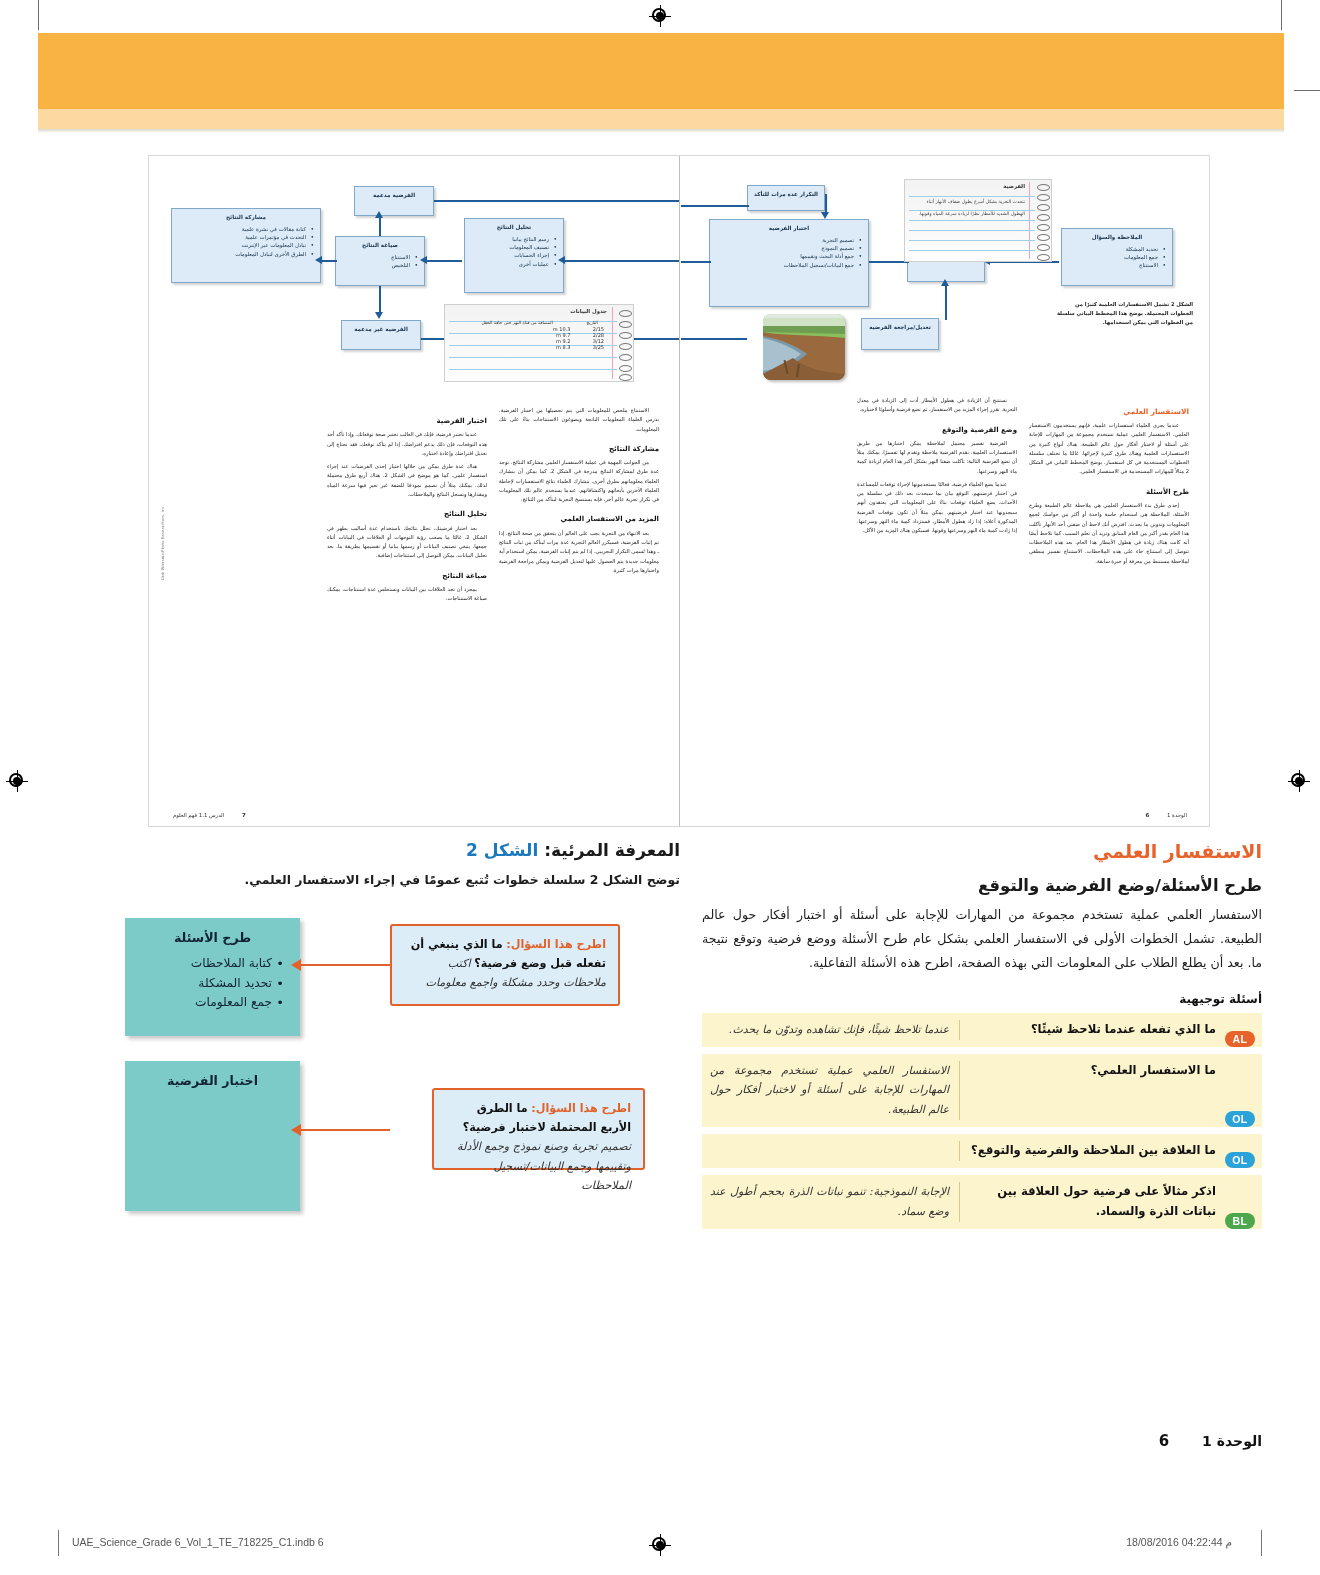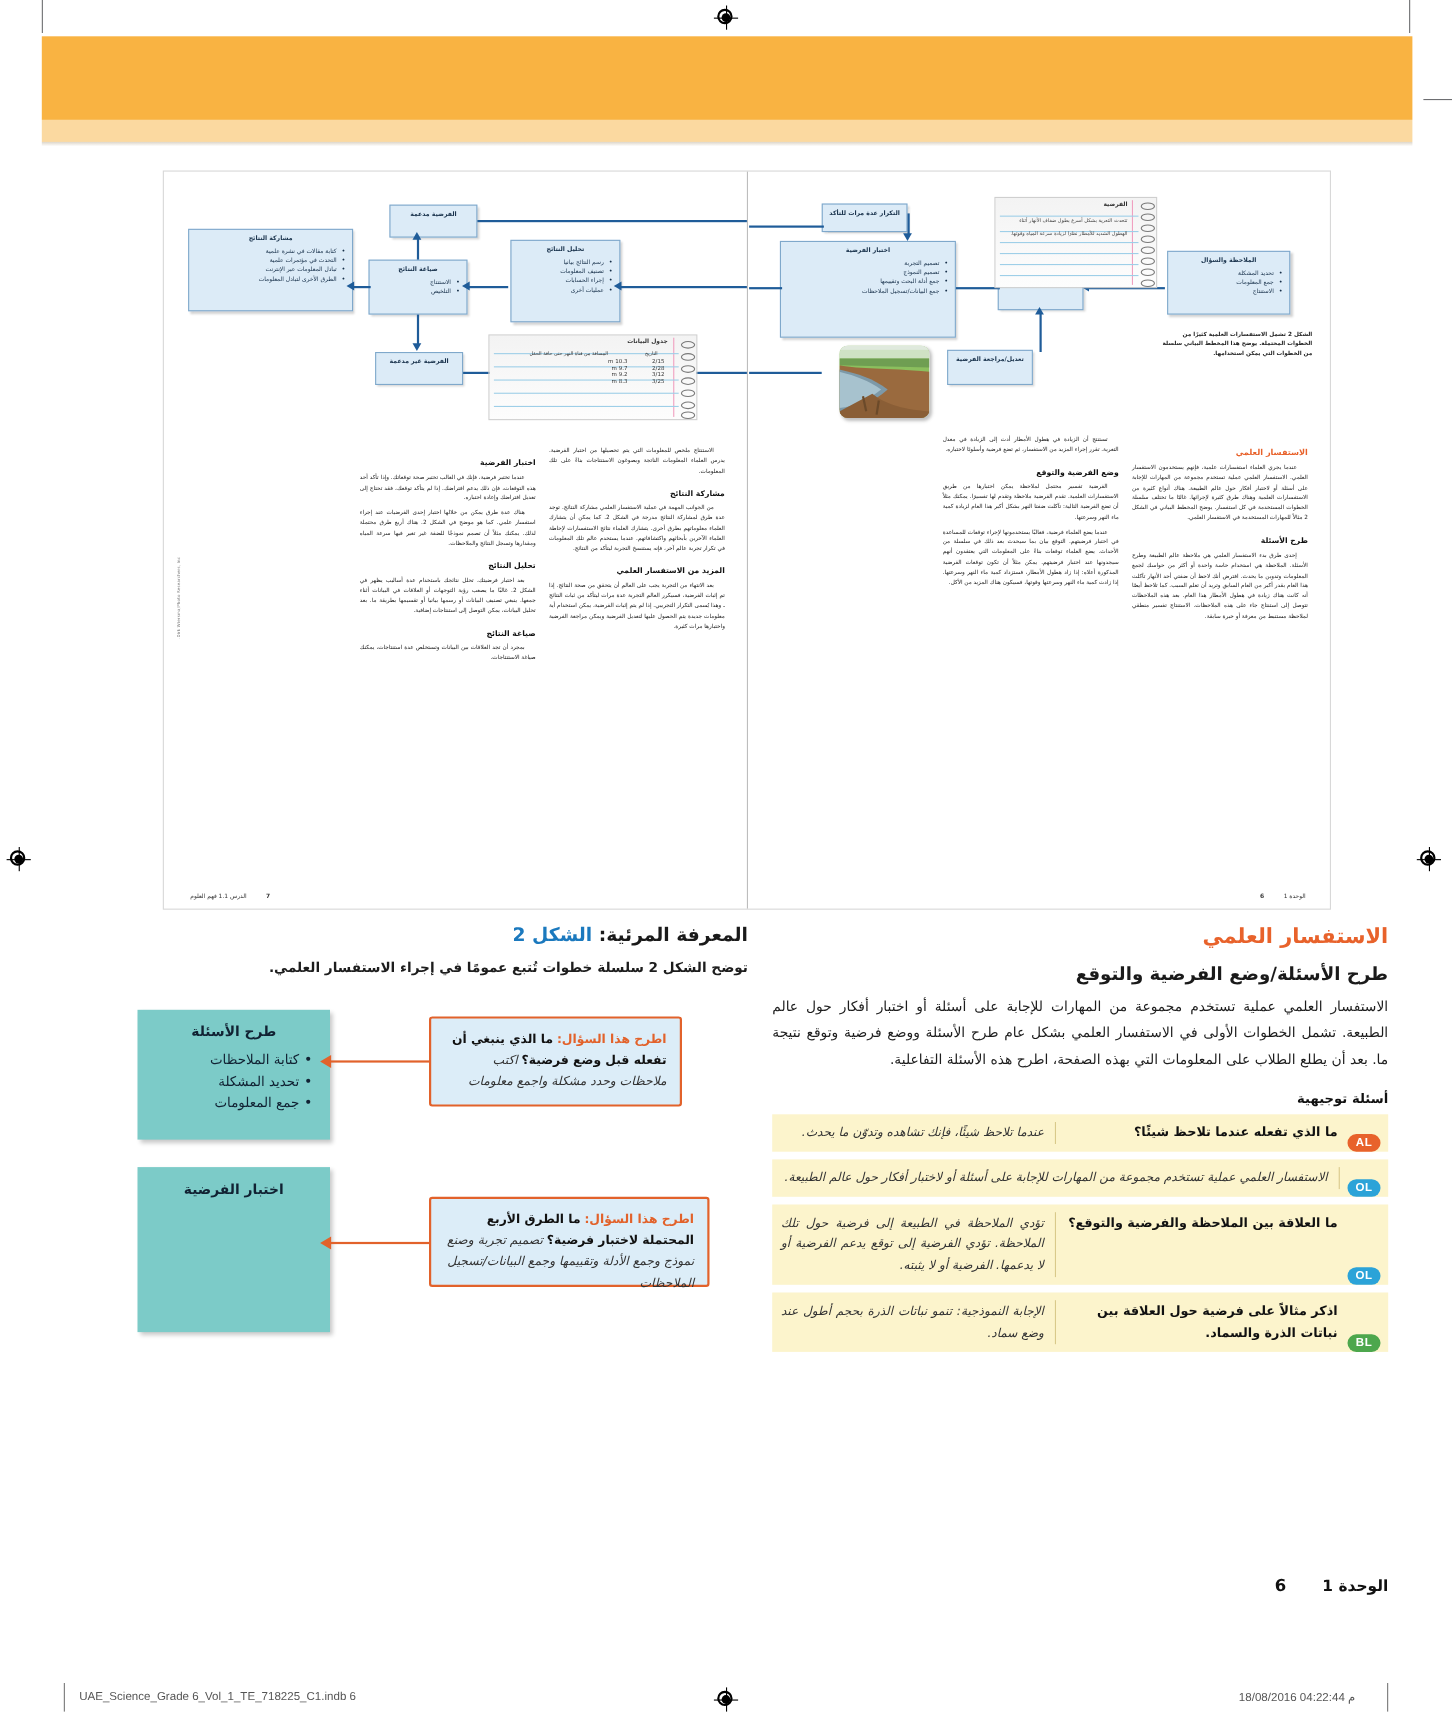--- a/index.html
+++ b/index.html
@@ -394,31 +394,31 @@
         </div>
         <div class="q">ما الذي تفعله عندما تلاحظ شيئًا؟</div>
         <div class="sep"></div>
         <div class="a">عندما تلاحظ شيئًا، فإنك تشاهده وتدوّن ما يحدث.</div>
       </div>
 
       <div class="qrow">
         <div class="lvl">
           <span class="badge ol">OL</span>
         </div>
+        <div class="q">ما الاستفسار العلمي؟</div>
         <div class="sep"></div>
         <div class="a">الاستفسار العلمي عملية تستخدم مجموعة من المهارات للإجابة على أسئلة أو لاختبار أفكار حول عالم الطبيعة.</div>
       </div>
 
       <div class="qrow">
         <div class="lvl">
           <span class="badge ol">OL</span>
         </div>
         <div class="q">ما العلاقة بين الملاحظة والفرضية والتوقع؟</div>
         <div class="sep"></div>
-        <div class="a">تؤدي الملاحظة في الطبيعة إلى فرضية حول تلك الملاحظة. تؤدي الفرضية إلى توقع يدعم الفرضية أو لا يدعمها. الفرضية أو لا يثبته.</div>
       </div>
 
       <div class="qrow">
         <div class="lvl">
           <span class="badge bl">BL</span>
         </div>
         <div class="q">اذكر مثالاً على فرضية حول العلاقة بين نباتات الذرة والسماد.</div>
         <div class="sep"></div>
         <div class="a">الإجابة النموذجية: تنمو نباتات الذرة بحجم أطول عند وضع سماد.</div>
       </div>
@@ -446,21 +446,21 @@
           <span class="lead">اطرح هذا السؤال:</span>
           <b>ما الذي ينبغي أن تفعله قبل وضع فرضية؟</b>
           <i>اكتب ملاحظات وحدد مشكلة واجمع معلومات</i>
         </div>
         <div class="vlarrow" style="right:290px;top:46px;width:90px;"></div>
 
         <div class="vlbox" style="right:380px;top:143px;width:175px;height:150px;">
           <div class="vt">اختبار الفرضية</div>
         </div>
 
-        <div class="callout" style="right:35px;top:170px;width:255px;height:82px;">
+        <div class="callout" style="right:35px;top:170px;width:213px;height:82px;">
           <span class="lead">اطرح هذا السؤال:</span>
           <b>ما الطرق الأربع المحتملة لاختبار فرضية؟</b>
           <i>تصميم تجربة وصنع نموذج وجمع الأدلة وتقييمها وجمع البيانات/تسجيل الملاحظات</i>
         </div>
         <div class="vlarrow" style="right:290px;top:211px;width:90px;"></div>
       </div>
     </div>
   </div>
 
   <div class="te-foot">

